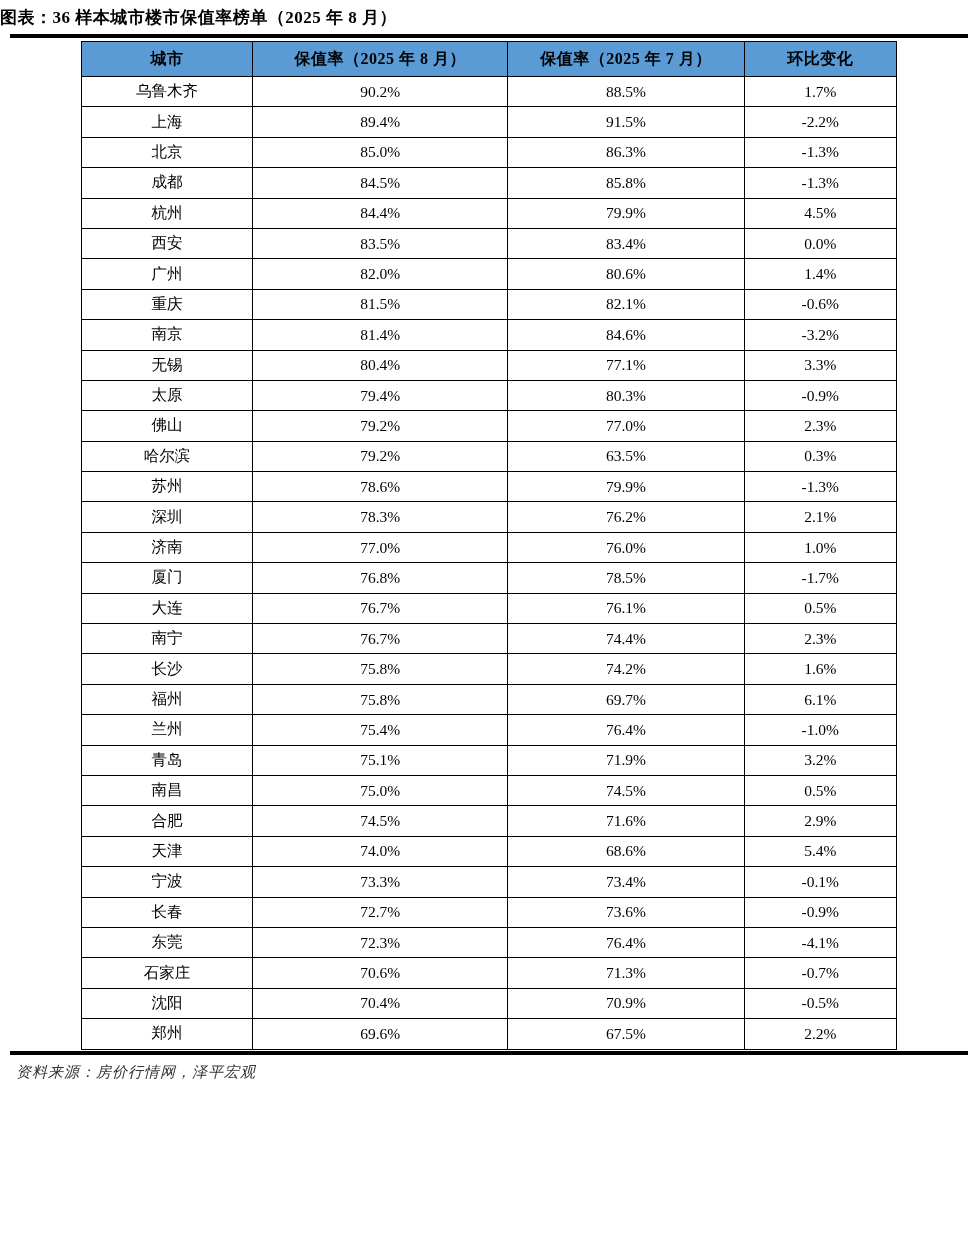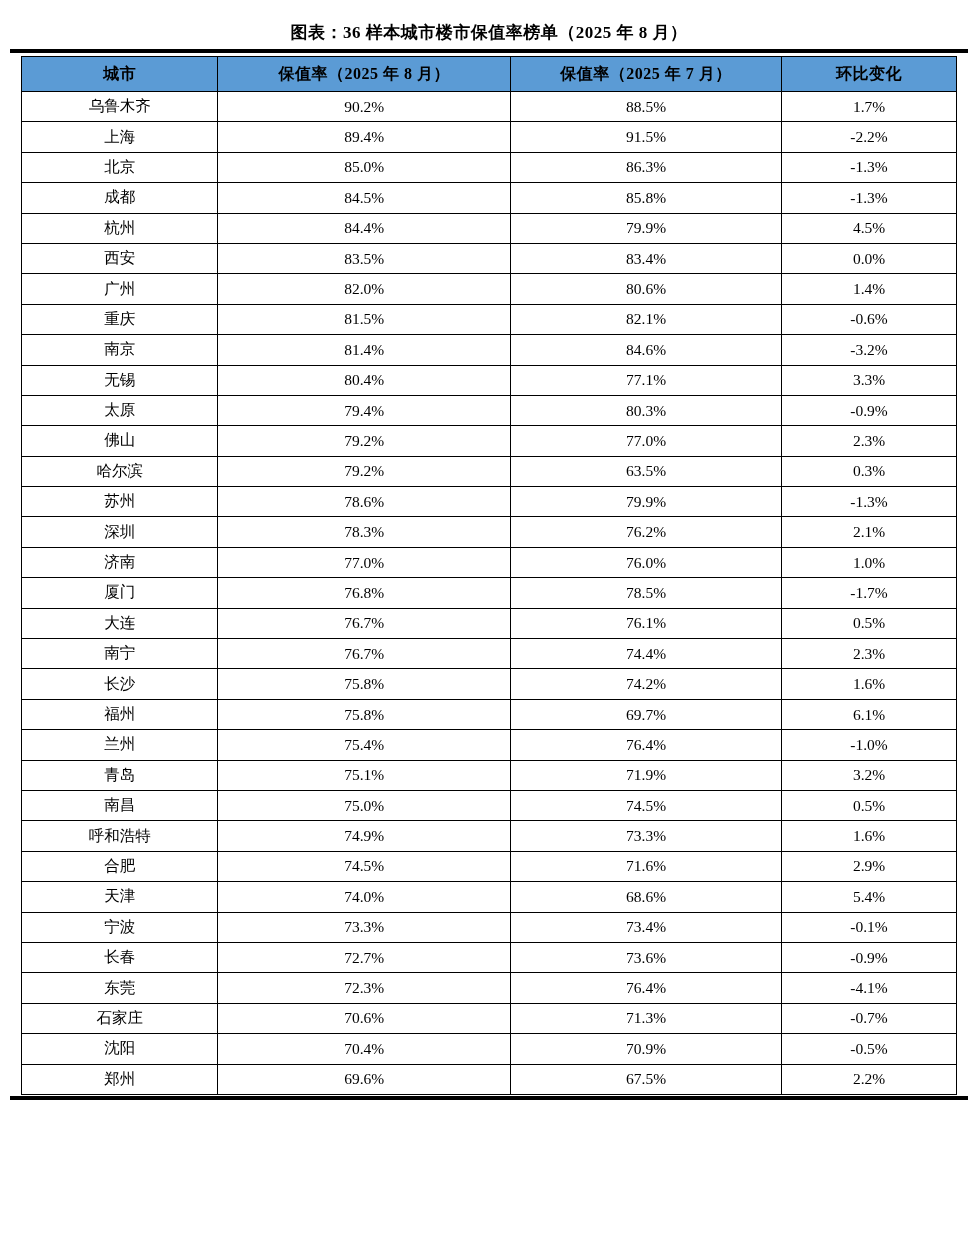--- a/index.html
+++ b/index.html
@@ -7,34 +7,33 @@
   .page {
     position: relative;
     width: 978px;
     height: 1247px;
     background: #ffffff;
     font-family: "Liberation Serif", "DejaVu Serif", serif;
     color: #000000;
     overflow: hidden;
   }
   .title {
-    padding-top: 21px;
-    text-align: center;
+    padding-top: 6px;
     font-size: 17px;
     font-weight: bold;
     letter-spacing: 0.5px;
   }
   .thick-rule {
     height: 4px;
     background: #000000;
     margin: 5px 10px 0 10px;
   }
   .thick-rule.bottom { margin-top: 1px; }
   table.data-table {
-    width: 936px;
+    width: 816px;
     margin: 3px auto 0 auto;
     border-collapse: collapse;
     table-layout: fixed;
   }
   table.data-table th {
     background: #5B9BD5;
     border: 1px solid #000000;
     height: 35px;
     font-size: 16px;
     font-weight: bold;
@@ -225,26 +224,20 @@
           <td>71.9%</td>
           <td>3.2%</td>
         </tr>
         <tr>
           <td>南昌</td>
           <td>75.0%</td>
           <td>74.5%</td>
           <td>0.5%</td>
         </tr>
         <tr>
-          <td>呼和浩特</td>
-          <td>74.9%</td>
-          <td>73.3%</td>
-          <td>1.6%</td>
-        </tr>
-        <tr>
           <td>合肥</td>
           <td>74.5%</td>
           <td>71.6%</td>
           <td>2.9%</td>
         </tr>
         <tr>
           <td>天津</td>
           <td>74.0%</td>
           <td>68.6%</td>
           <td>5.4%</td>
@@ -283,14 +276,15 @@
           <td>郑州</td>
           <td>69.6%</td>
           <td>67.5%</td>
           <td>2.2%</td>
         </tr>
       </tbody>
   </table>
 
   <div class="thick-rule bottom"></div>
 
+  <div class="source">资料来源：房价行情网，泽平宏观</div>
 
 </div>
 
 </body></html>

